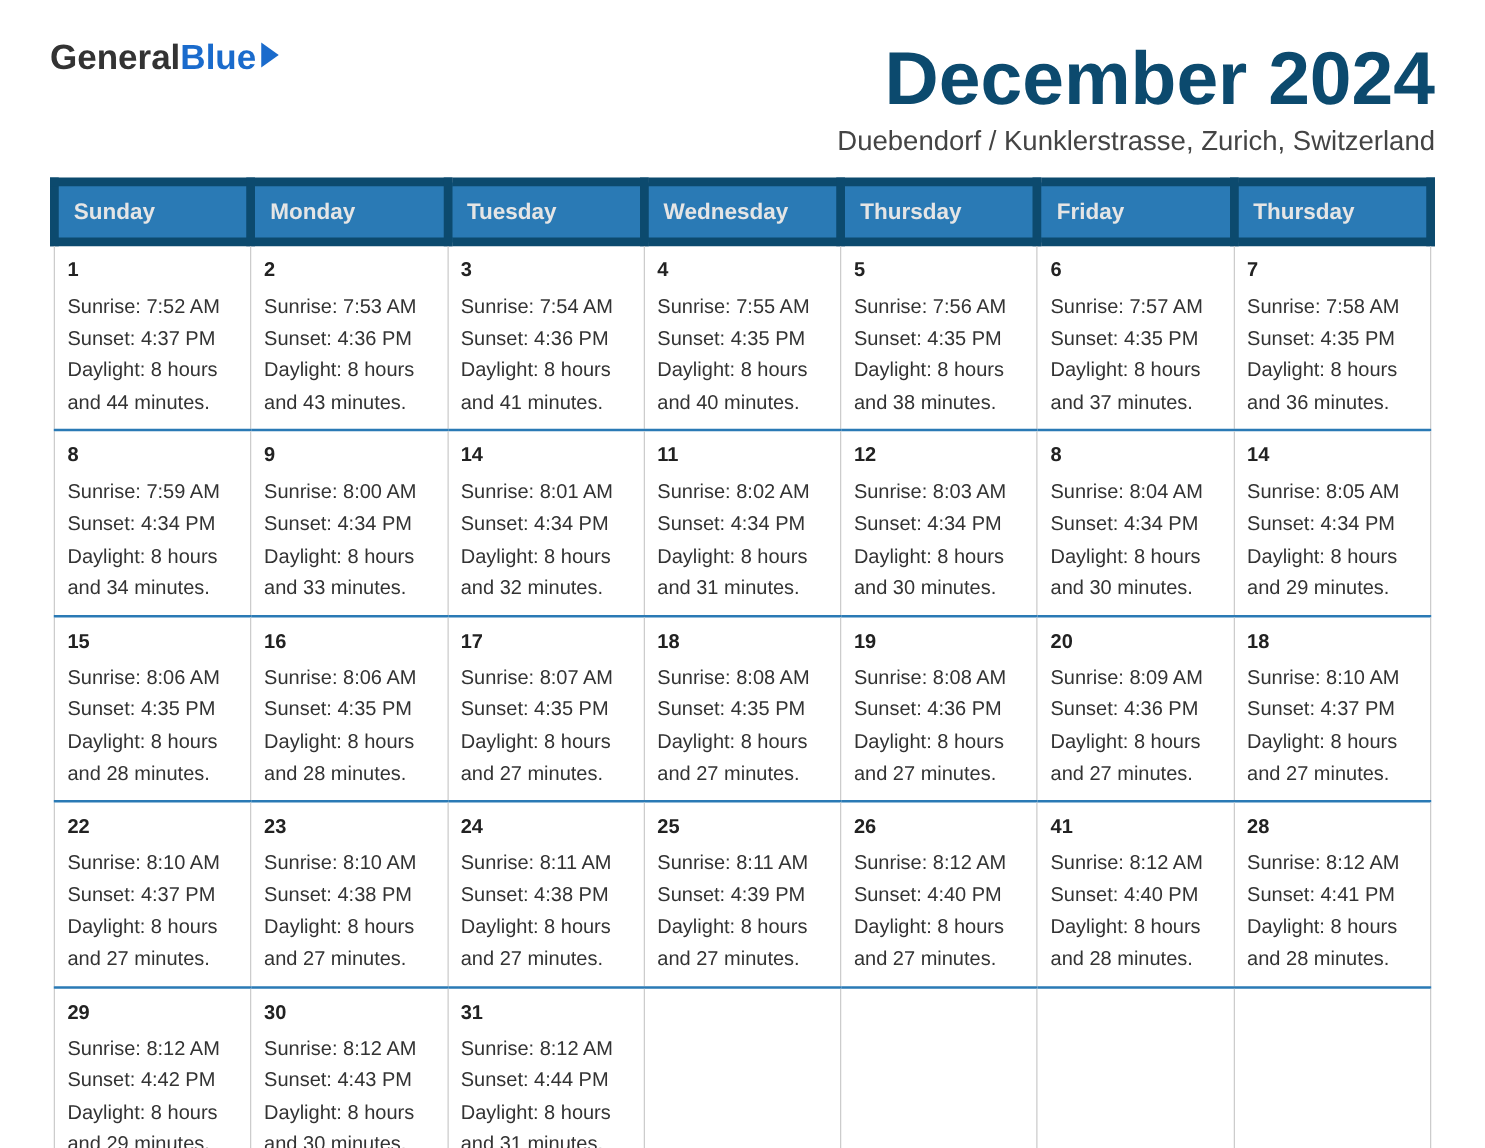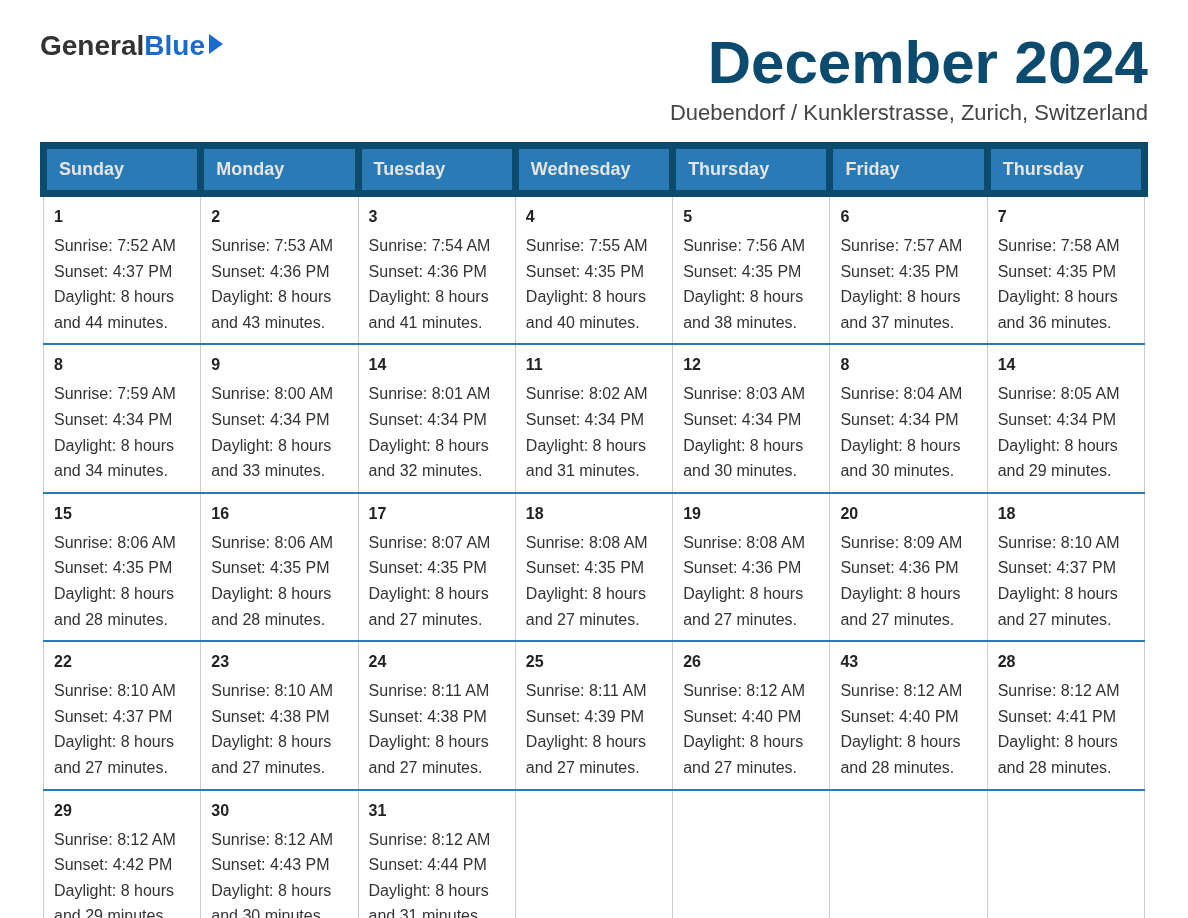--- a/index.html
+++ b/index.html
@@ -237,21 +237,21 @@
         </td>
         <td>
           <span class="day-number">25</span>
 <div class="day-info">Sunrise: 8:11 AM<br>Sunset: 4:39 PM<br>Daylight: 8 hours and 27 minutes.</div>
         </td>
         <td>
           <span class="day-number">26</span>
 <div class="day-info">Sunrise: 8:12 AM<br>Sunset: 4:40 PM<br>Daylight: 8 hours and 27 minutes.</div>
         </td>
         <td>
-          <span class="day-number">43</span>
+          <span class="day-number">41</span>
 <div class="day-info">Sunrise: 8:12 AM<br>Sunset: 4:40 PM<br>Daylight: 8 hours and 28 minutes.</div>
         </td>
         <td>
           <span class="day-number">28</span>
 <div class="day-info">Sunrise: 8:12 AM<br>Sunset: 4:41 PM<br>Daylight: 8 hours and 28 minutes.</div>
         </td>
       </tr>
       <tr>
         <td>
           <span class="day-number">29</span>

